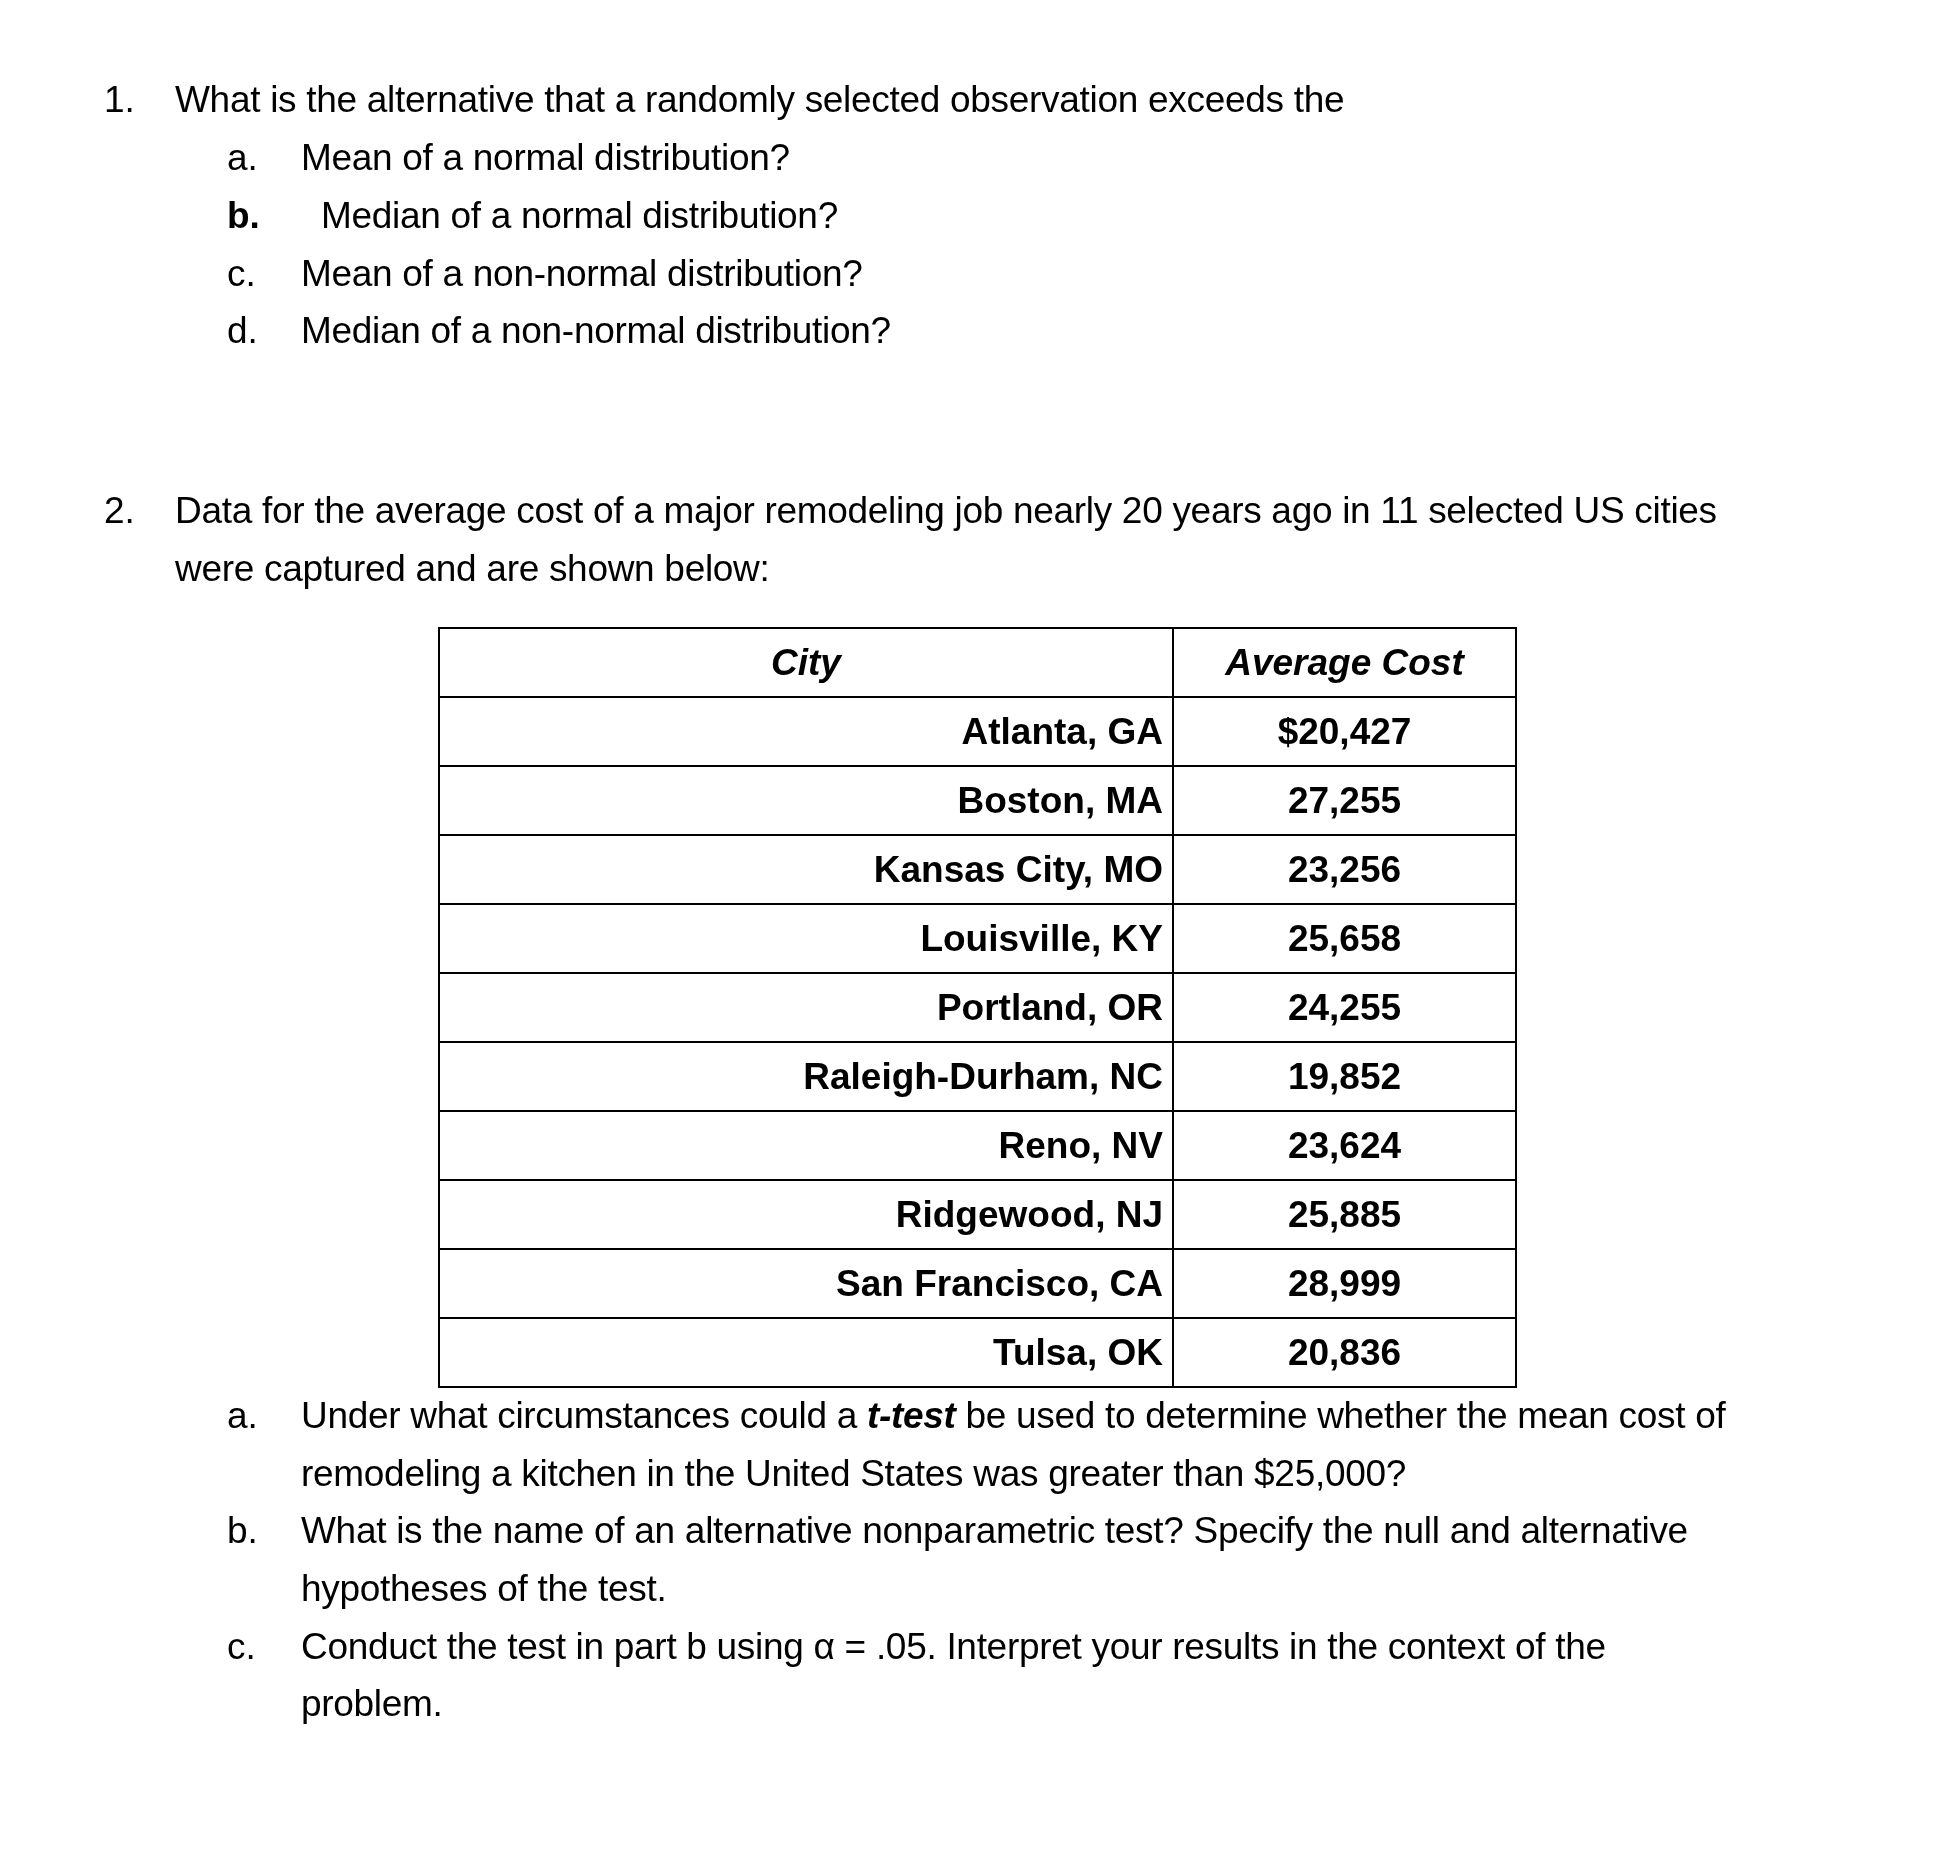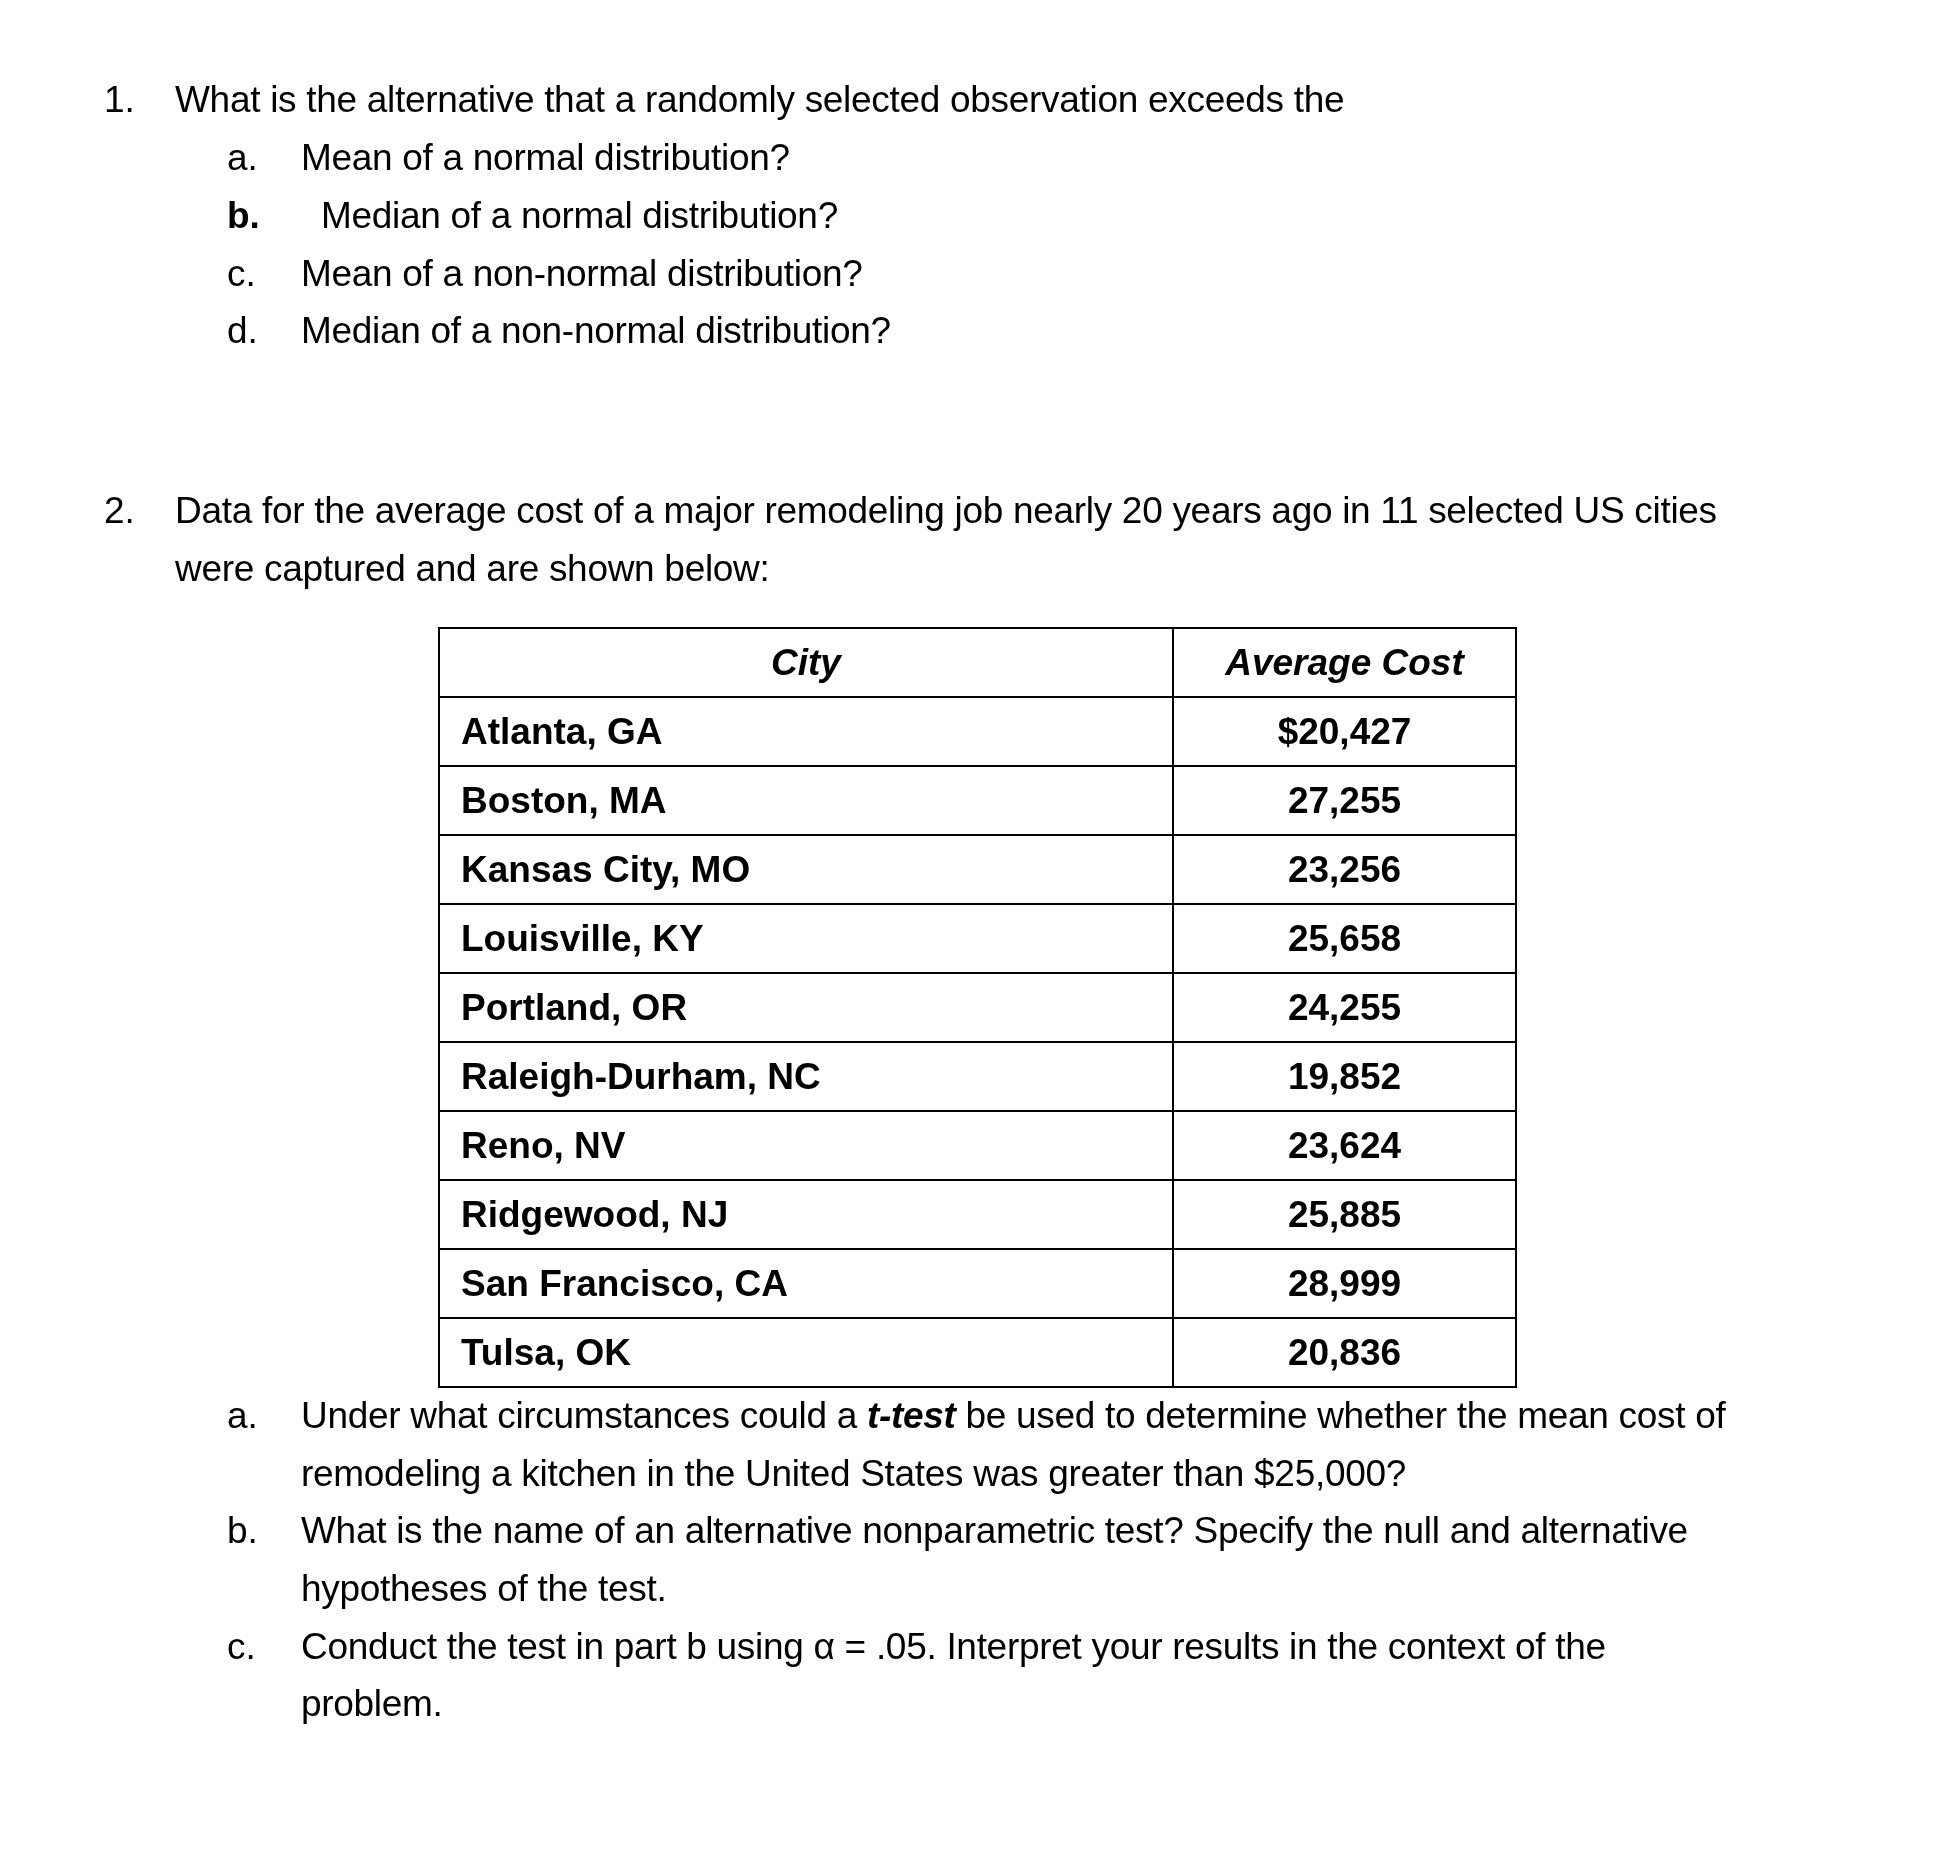--- a/index.html
+++ b/index.html
@@ -5,21 +5,21 @@
   html, body { margin: 0; padding: 0; background: #ffffff; }
   body { width: 1959px; height: 1869px; position: relative; overflow: hidden;
          font-family: "Liberation Sans", "DejaVu Sans", sans-serif; color: #000; }
   .line { position: absolute; font-size: 37px; line-height: 1; white-space: nowrap; letter-spacing: -0.3px; }
   .num { position: absolute; font-size: 37px; line-height: 1; }
   .bold { font-weight: bold; }
   table.data { position: absolute; left: 438px; top: 627px; width: 1079px; border-collapse: collapse;
                font-family: "Liberation Sans", "DejaVu Sans", sans-serif; }
   table.data th, table.data td { border: 2.8px solid #000; height: 49px; padding: 9px; font-size: 37px; line-height: 1; }
   table.data th { font-style: italic; font-weight: bold; text-align: center; }
-  table.data td.city { font-weight: bold; text-align: left; padding-left: 21px; width: 694px; }
+  table.data td.city { font-weight: bold; text-align: right; padding-left: 21px; width: 694px; }
   table.data td.cost { font-weight: bold; text-align: center; }
   table.data th.c1 { width: 714px; }
   i.tt { font-style: italic; font-weight: bold; }
 </style>
 </head>
 <body>
 
 <span class="num" style="left:104px; top:81px;">1.</span>
 <span class="line" style="left:175px; top:81px;">What is the alternative that a randomly selected observation exceeds the</span>
 

